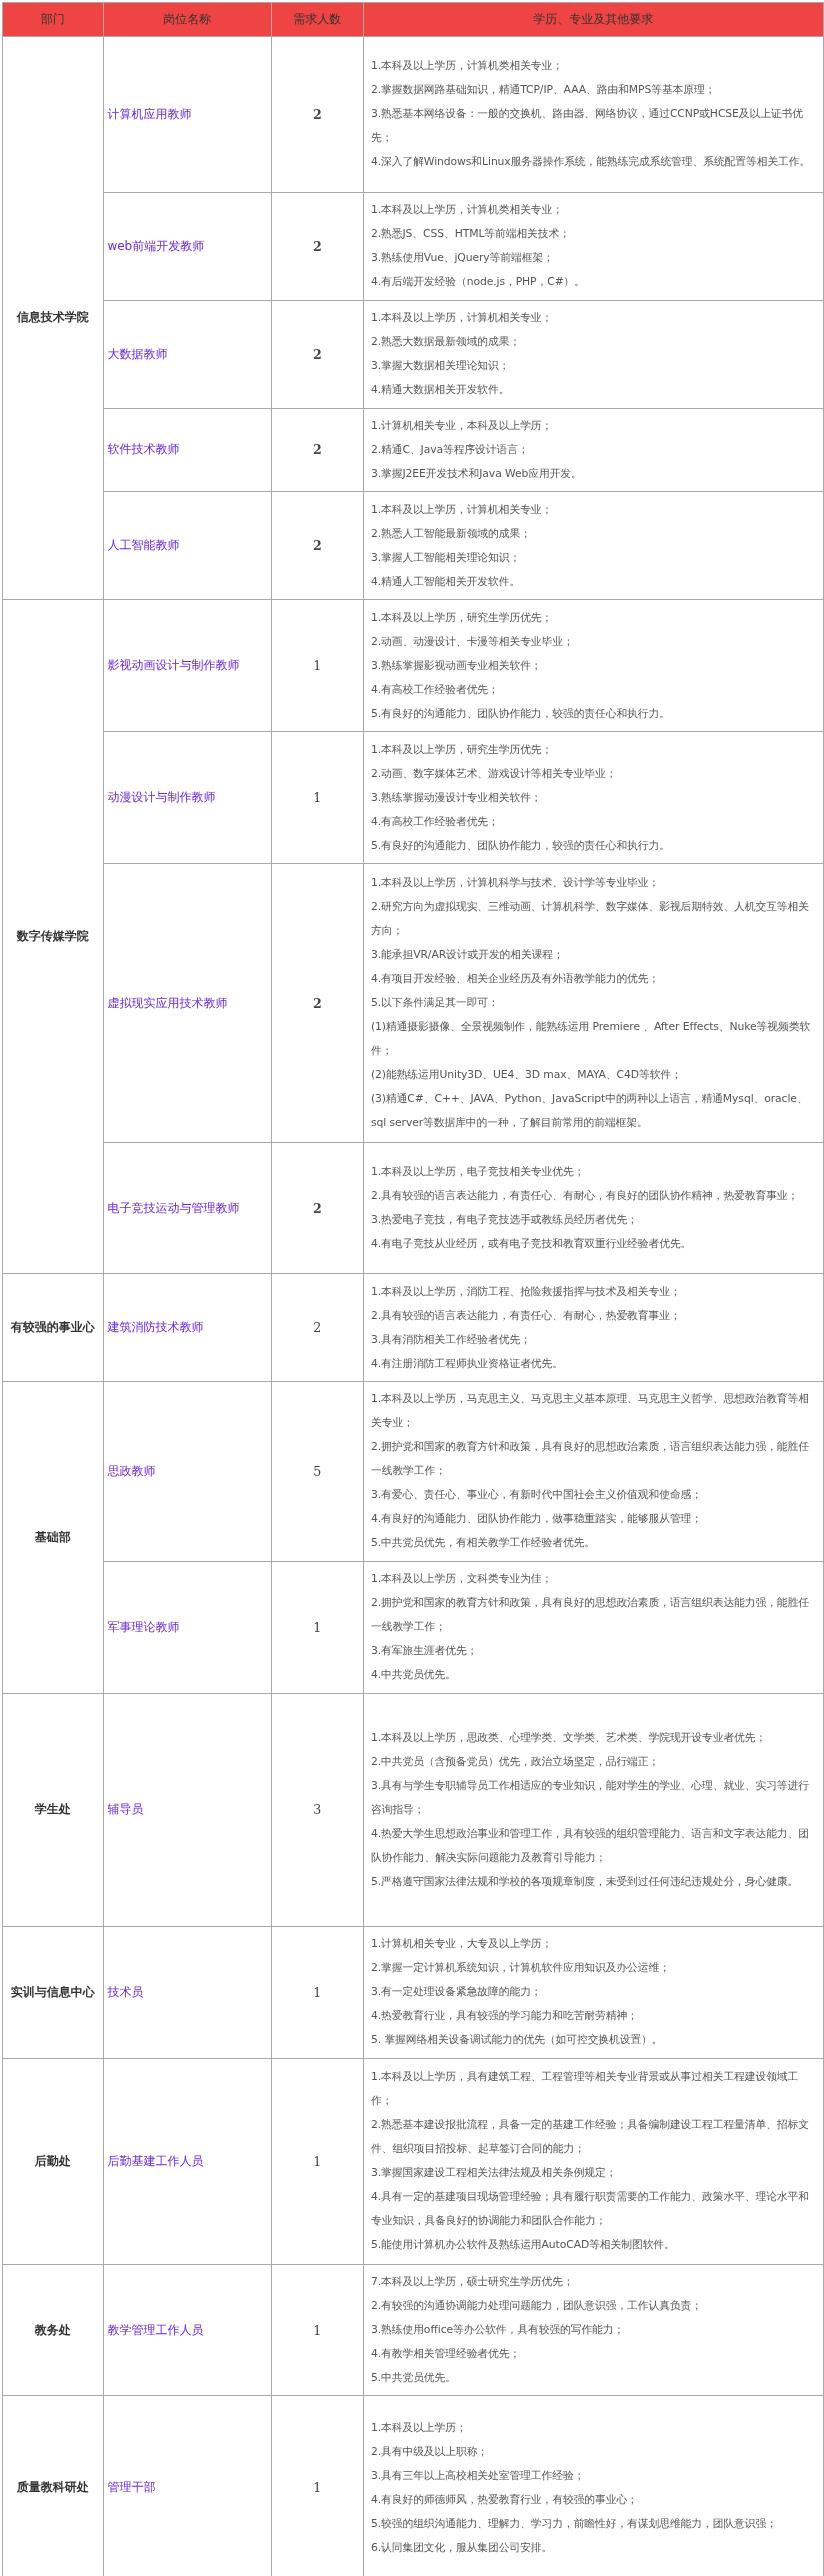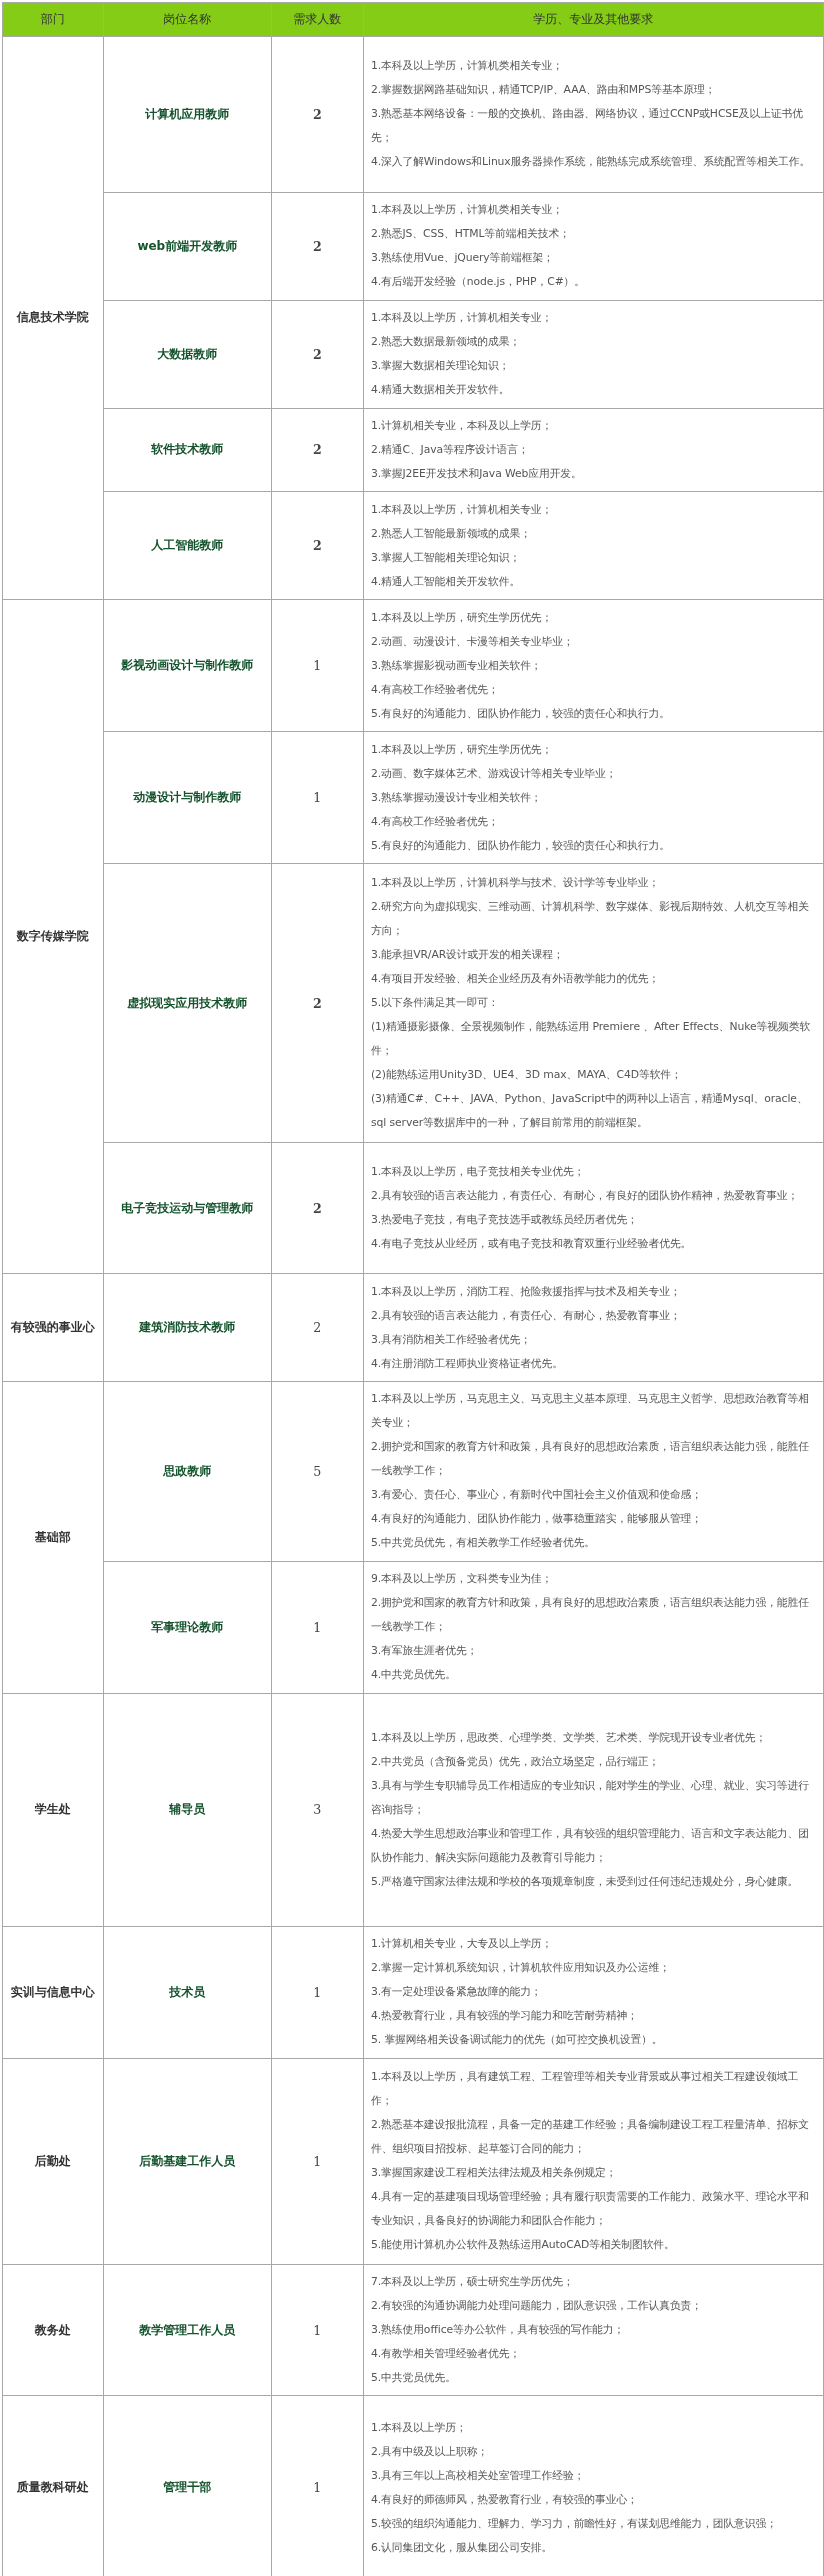--- a/index.html
+++ b/index.html
@@ -4,25 +4,25 @@
   <style>
     html, body { margin: 0; padding: 0; background: #ffffff; }
     body { width: 824px; height: 2576px; overflow: hidden; font-family: "DejaVu Sans", "Liberation Sans", sans-serif; }
     table.jobs {
       position: absolute; left: 1.8px; top: 1.8px;
       width: 821px; border-collapse: collapse; table-layout: fixed;
       color: #555555;
     }
     table.jobs th, table.jobs td { border: 0.9px solid #a8a8a8; }
     table.jobs th {
-      background: #84cc16; height: 33px; font-weight: normal;
+      background: #ef4444; height: 33px; font-weight: normal;
       font-size: 12px; color: #333333; text-align: center; padding: 0;
     }
     td.dept { text-align: center; font-size: 12px; color: #333; font-weight: 600; padding: 0 1.8px; margin-top: 9px; }
-    td.pos { text-align: center; font-size: 12px; color: #14532d; font-weight: 700; padding: 0 3.6px; }
+    td.pos { font-size: 12px; color: #6d28d9; font-weight: 400; padding: 0 3.6px; }
     td.count { text-align: center; font-size: 12.6px; color: #444; font-family: "DejaVu Serif", "Liberation Serif", serif; }
     td.count.bold { font-weight: bold; }
     td.req { padding: 5.4px 7.2px 5.4px 7.2px; vertical-align: middle; }
     td.req ul { list-style: none; margin: 0; padding: 0; }
     td.req li { font-size: 10.8px; line-height: 24px; color: #555; letter-spacing: -0.1px; }
   </style>
 </head>
 <body>
 
 <table class="jobs">
@@ -181,21 +181,21 @@
             <li>4.有良好的沟通能力、团队协作能力，做事稳重踏实，能够服从管理；</li>
             <li>5.中共党员优先，有相关教学工作经验者优先。</li>
           </ul>
         </td>
       </tr>
       <tr style="height: 132px;">
         <td class="pos">军事理论教师</td>
         <td class="count">1</td>
         <td class="req">
           <ul>
-            <li>9.本科及以上学历，文科类专业为佳；</li>
+            <li>1.本科及以上学历，文科类专业为佳；</li>
             <li>2.拥护党和国家的教育方针和政策，具有良好的思想政治素质，语言组织表达能力强，能胜任一线教学工作；</li>
             <li>3.有军旅生涯者优先；</li>
             <li>4.中共党员优先。</li>
           </ul>
         </td>
       </tr>
       <tr style="height: 233px;">
         <td class="dept" rowspan="1">学生处</td>
         <td class="pos">辅导员</td>
         <td class="count">3</td>

